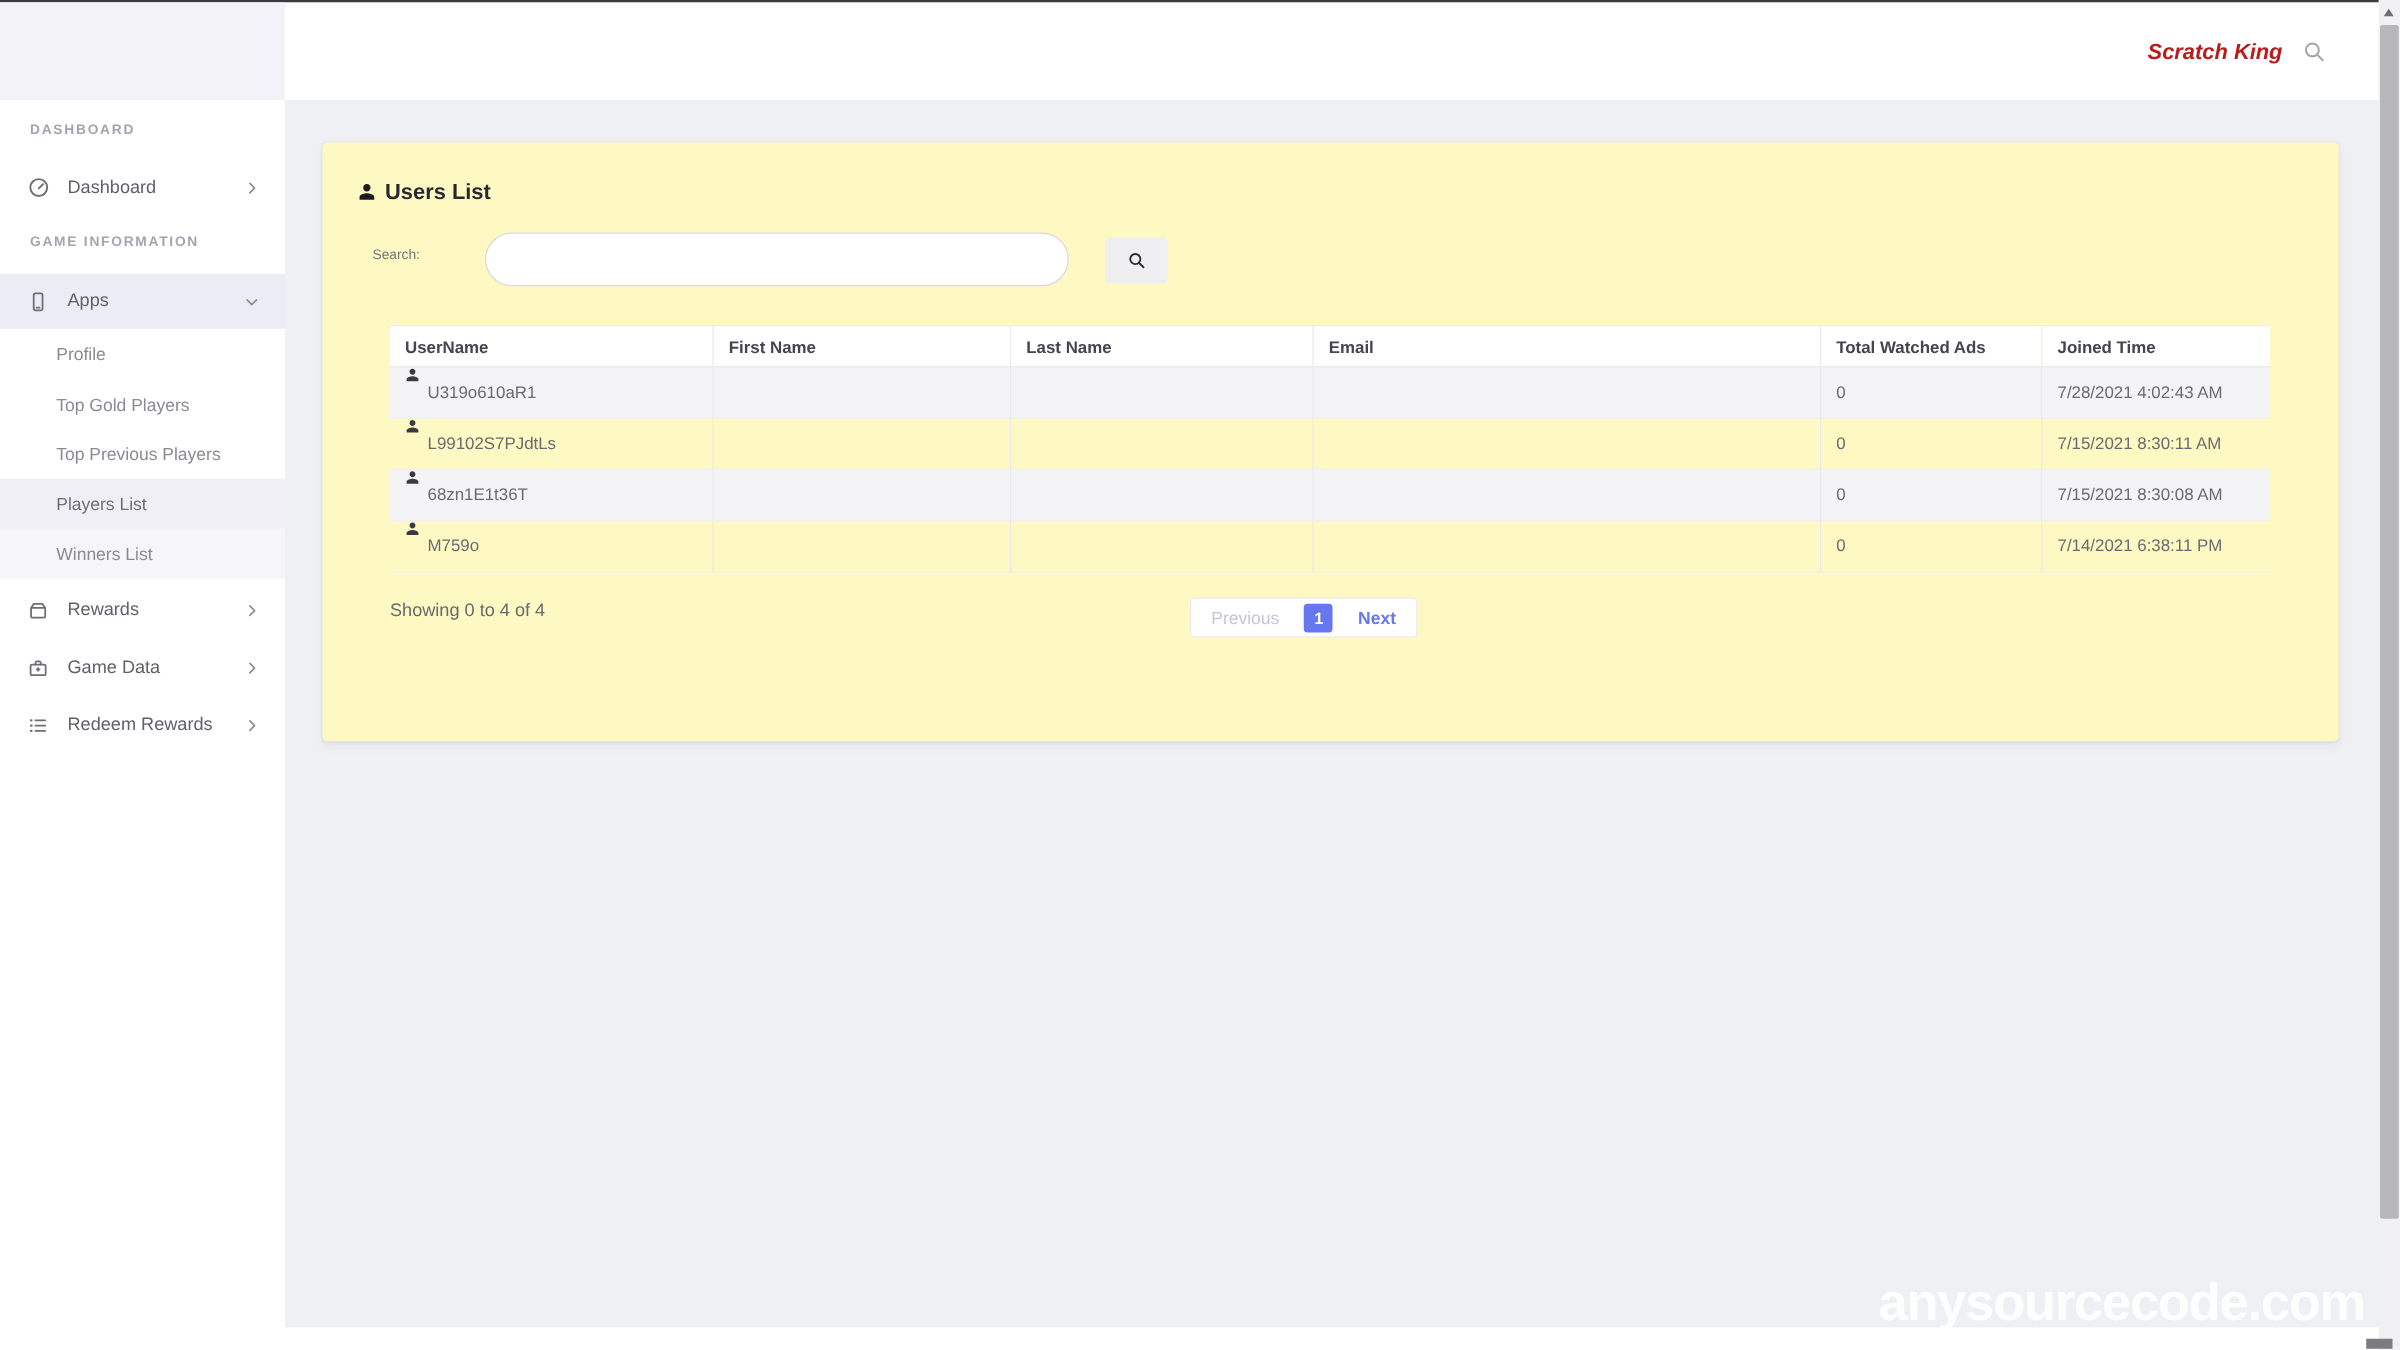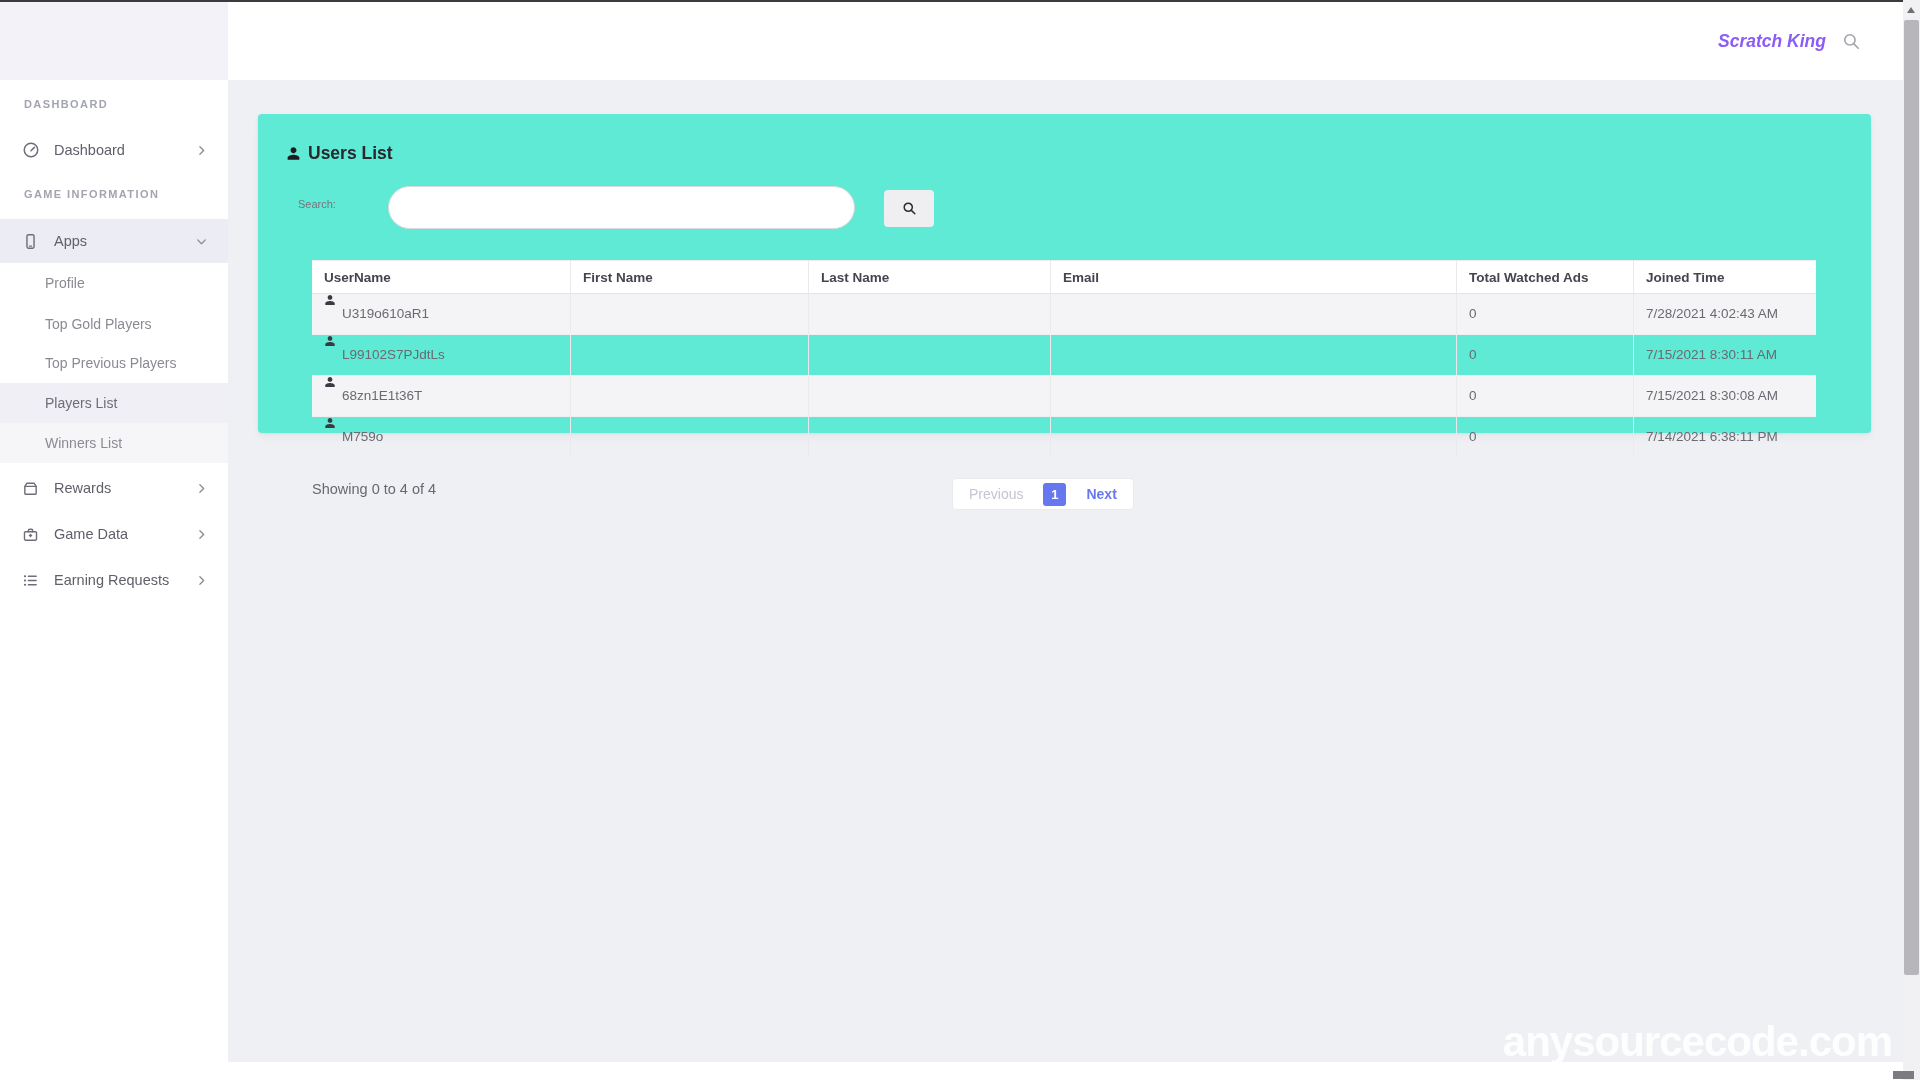--- a/index.html
+++ b/index.html
@@ -21,32 +21,32 @@
   .side-sub { position:absolute; left:0; width:228px; height:40px; display:flex; align-items:center; padding-left:45px; cursor:pointer; }
   .side-sub .lbl { font-size:14px; color:#8a8a93; }
   .row-apps { background:#ececf4; }
   .row-active { background:#efeff5; }
   .row-active .lbl { color:#6d6d78; }
   .row-soft { background:#f6f6f9; }
 
   
   .header { position:absolute; left:228px; top:2px; width:1675px; height:78px; background:#ffffff; z-index:2;
             display:flex; align-items:center; justify-content:flex-end; padding-right:42px; gap:16px; }
-  .header-title { font-size:17.5px; font-weight:bold; font-style:italic; color:#8b5cf6; }
+  .header-title { font-size:17.5px; font-weight:bold; font-style:italic; color:#b91c1c; }
 
   
   .main-bg { position:absolute; left:228px; top:80px; width:1675px; height:982px; background:#eef0f4; }
   .bottom-strip { position:absolute; left:0; top:1062px; width:1903px; height:18px; background:#ffffff; }
 
   
   .watermark { position:absolute; top:1018px; right:28px; font-size:42px; font-weight:bold; letter-spacing:-1px;
                color:rgba(255,255,255,0.88); z-index:4; }
 
   
-  .card { position:absolute; left:258px; top:114px; width:1613px; height:319px; background:#5eead4;
+  .card { position:absolute; left:258px; top:114px; width:1613px; height:479px; background:#fef9c3;
           border-radius:4px; box-shadow:0 1px 3px rgba(40,40,60,0.07), 0 4px 10px rgba(40,40,60,0.04); z-index:2; }
   .card-title { position:absolute; left:28px; top:29px; display:flex; align-items:center; gap:7px; }
   .card-title .t { font-size:17.5px; font-weight:bold; color:#28282e; }
 
   .search-label { position:absolute; left:40px; top:84px; font-size:11px; color:#75757d; }
   .search-input { position:absolute; left:130px; top:72px; width:467px; height:43px; border:1px solid #d9d9de;
                   border-radius:22px; background:#fff; outline:none; padding:0 20px; font-size:15px; color:#444;
                   font-family:"Liberation Sans", sans-serif; }
   .search-btn { position:absolute; left:626px; top:76px; width:50px; height:37px; background:#efeff1; border:none;
                 border-radius:4px; cursor:pointer; display:flex; align-items:center; justify-content:center; }
@@ -172,21 +172,21 @@
       </span>
     </div>
 
     <div class="side-item" style="top:556px;">
       <span class="ic">
         <svg width="17" height="17" viewBox="0 0 24 24" fill="none" stroke="#6e6e76" stroke-width="2" stroke-linecap="round">
           <path d="M9 6 h11 M9 12 h11 M9 18 h11"></path>
           <path d="M4 6 h0.5 M4 12 h0.5 M4 18 h0.5" stroke-width="2.6"></path>
         </svg>
       </span>
-      <span class="lbl">Earning Requests</span>
+      <span class="lbl">Redeem Rewards</span>
       <span class="chev">
         <svg width="13" height="13" viewBox="0 0 24 24" fill="none" stroke="#8b8b92" stroke-width="2.4" stroke-linecap="round" stroke-linejoin="round">
             <polyline points="9 5 16 12 9 19"></polyline>
           </svg>
       </span>
     </div>
   </div>
 
   <div class="header">
     <span class="header-title">Scratch King</span>

